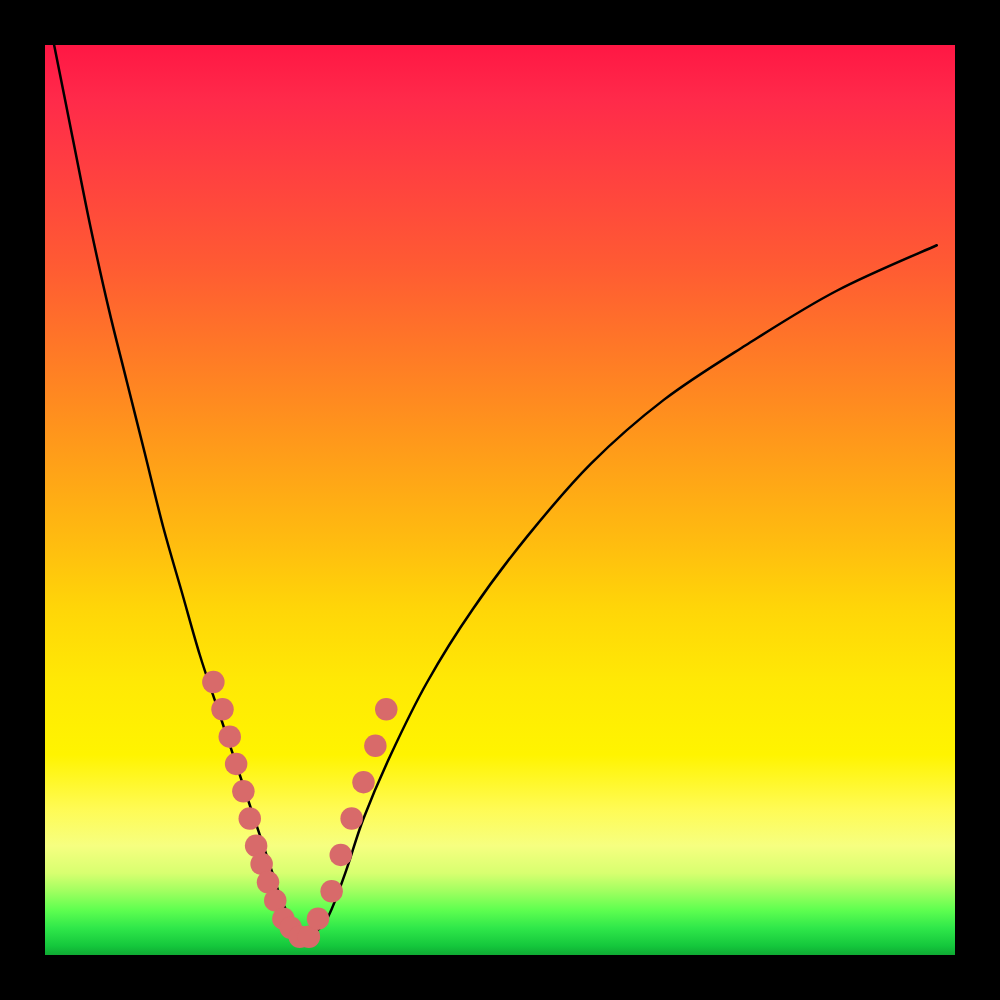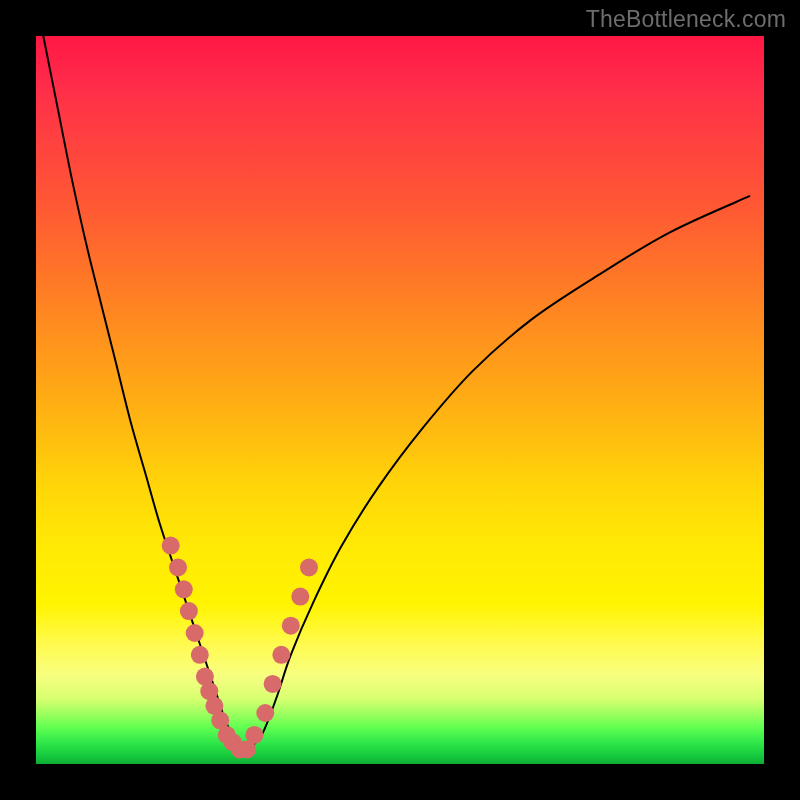--- a/index.html
+++ b/index.html
@@ -102,14 +102,13 @@
         <circle cx="218.4" cy="698.9" r="9" class="marker"></circle>
         <circle cx="229.3" cy="677.0" r="9" class="marker"></circle>
         <circle cx="236.6" cy="647.9" r="9" class="marker"></circle>
         <circle cx="245.3" cy="618.8" r="9" class="marker"></circle>
         <circle cx="254.8" cy="589.7" r="9" class="marker"></circle>
         <circle cx="264.3" cy="560.6" r="9" class="marker"></circle>
         <circle cx="273.0" cy="531.4" r="9" class="marker"></circle>
       </g>
   </svg>
 
-  <div class="watermark">TheBottleneck.com</div>
 </div>
 
 </body></html>

